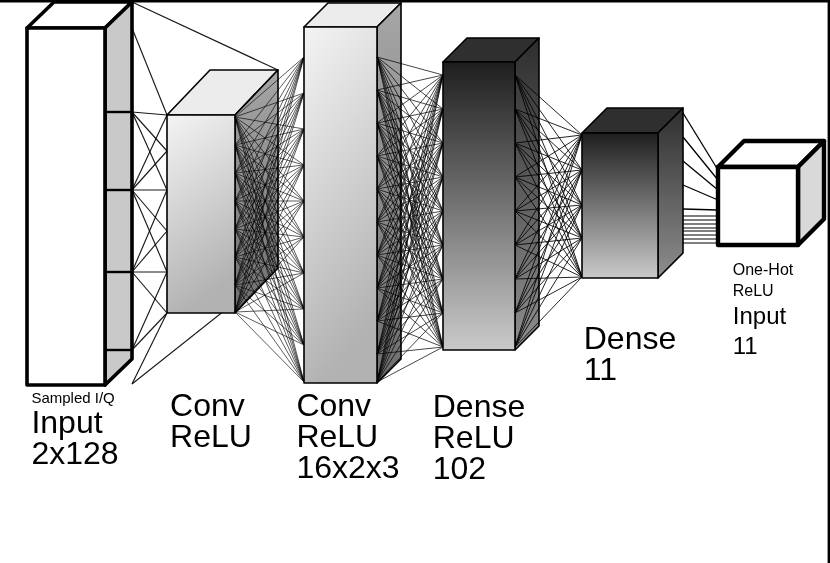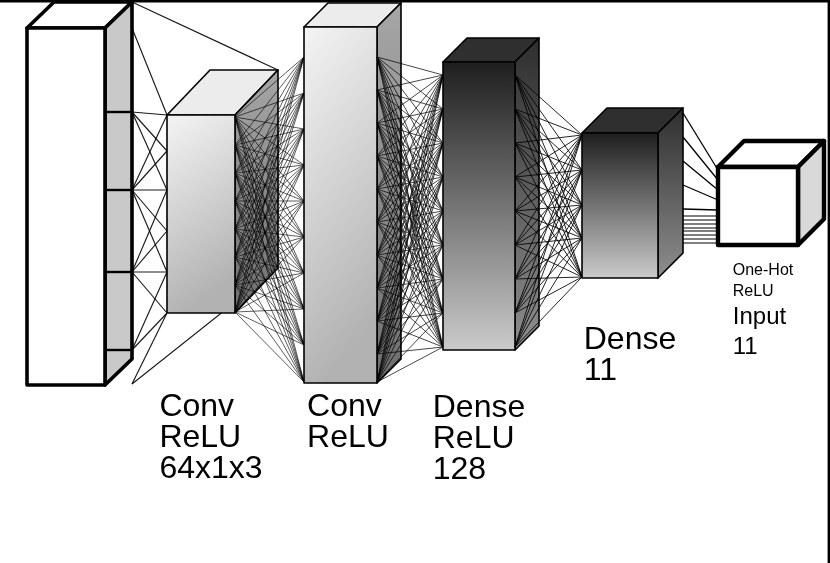--- a/index.html
+++ b/index.html
@@ -336,36 +336,41 @@
           <polygon points="798,167 824,141 824,219 798,245" fill="#d9d9d9" stroke="#000000" stroke-width="4.4" stroke-linejoin="round"></polygon>
           <polygon points="718,167 798,167 798,245 718,245" fill="#ffffff" stroke="#000000" stroke-width="4.4" stroke-linejoin="round"></polygon>
         </g>
         <g>
           <line x1="0" y1="1.2" x2="830" y2="1.2" stroke="#000000" stroke-width="2.4"></line>
           <line x1="828.8" y1="0" x2="828.8" y2="563" stroke="#000000" stroke-width="2.4"></line>
         </g>
       </g>
   </svg>
 
+  <div class="layer-label" style="left:75px;top:388px">
+    <span class="lbl-small">Sampled I/Q</span>
+    <span class="lbl-big">Input</span>
+    <span class="lbl-big">2x128</span>
+  </div>
 
   <div class="layer-label" style="left:211px;top:390px">
     <span class="lbl-big">Conv</span>
     <span class="lbl-big">ReLU</span>
-    <span class="lbl-big">64x1x3</span>
   </div>
 
   <div class="layer-label" style="left:348px;top:390px">
     <span class="lbl-big">Conv</span>
     <span class="lbl-big">ReLU</span>
+    <span class="lbl-big">16x2x3</span>
   </div>
 
   <div class="layer-label" style="left:479px;top:391px">
     <span class="lbl-big">Dense</span>
     <span class="lbl-big">ReLU</span>
-    <span class="lbl-big">128</span>
+    <span class="lbl-big">102</span>
   </div>
 
   <div class="layer-label" style="left:630px;top:323px">
     <span class="lbl-big">Dense</span>
     <span class="lbl-big">11</span>
   </div>
 
   <div class="layer-label" style="left:763px;top:259px">
     <span class="lbl-small-b">One-Hot</span>
     <span class="lbl-small-b">ReLU</span>

